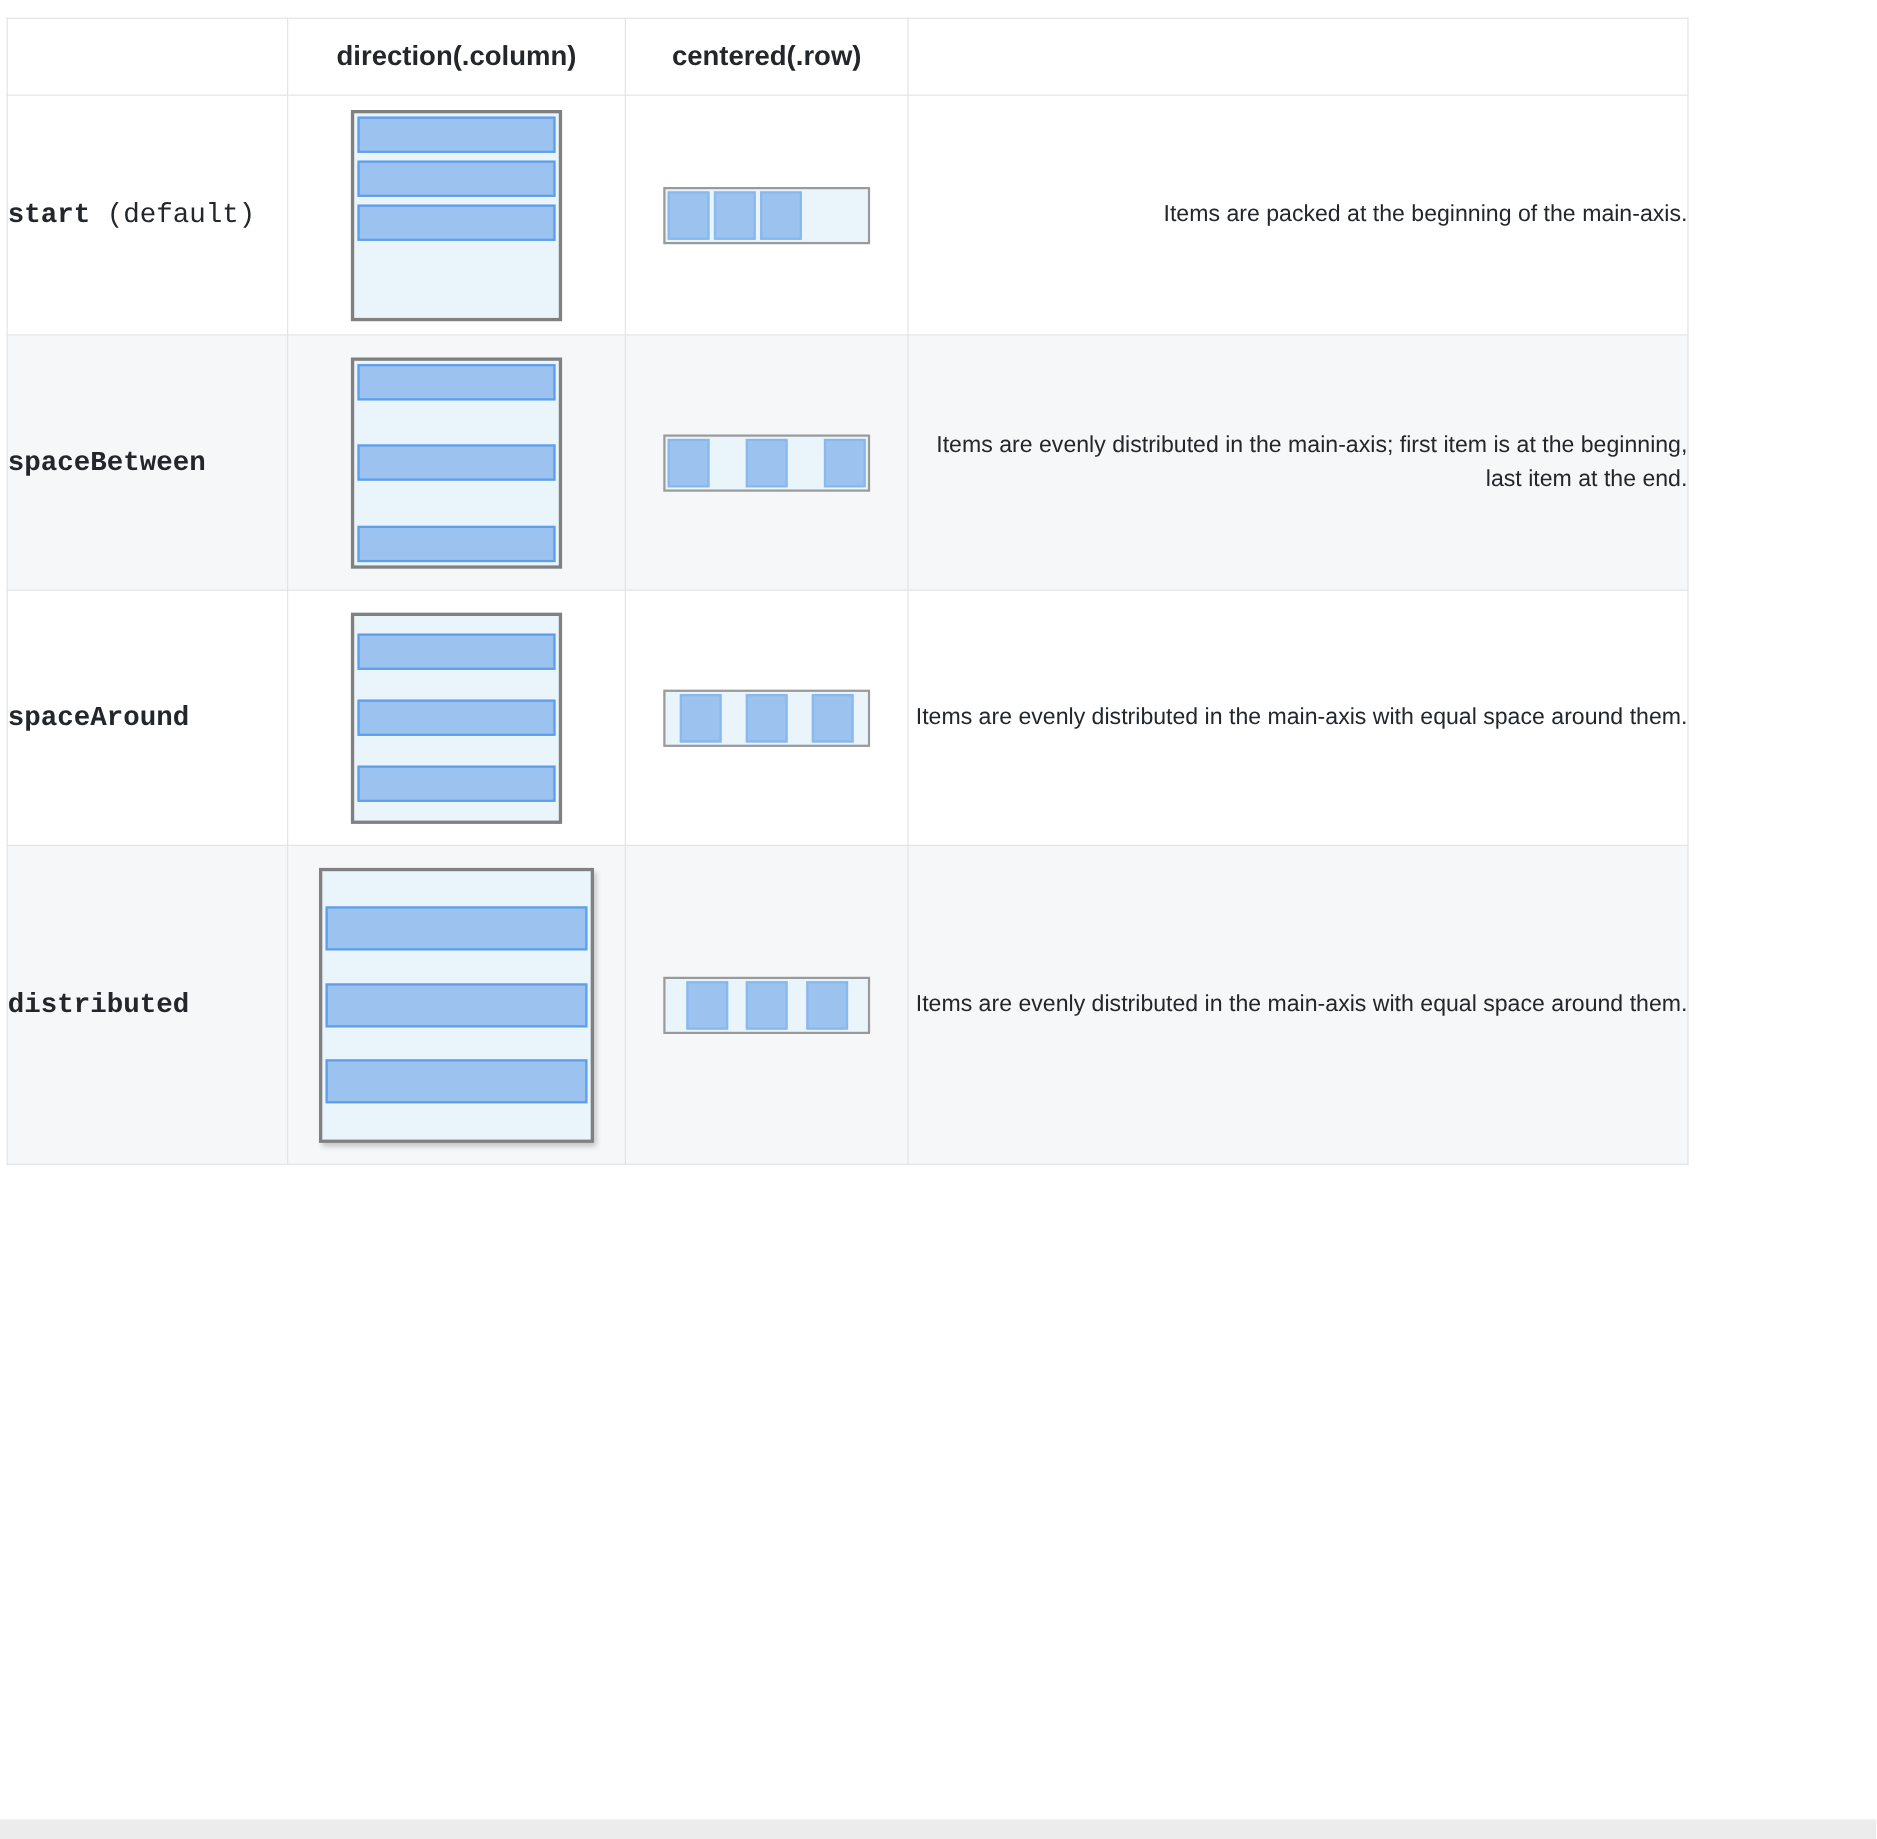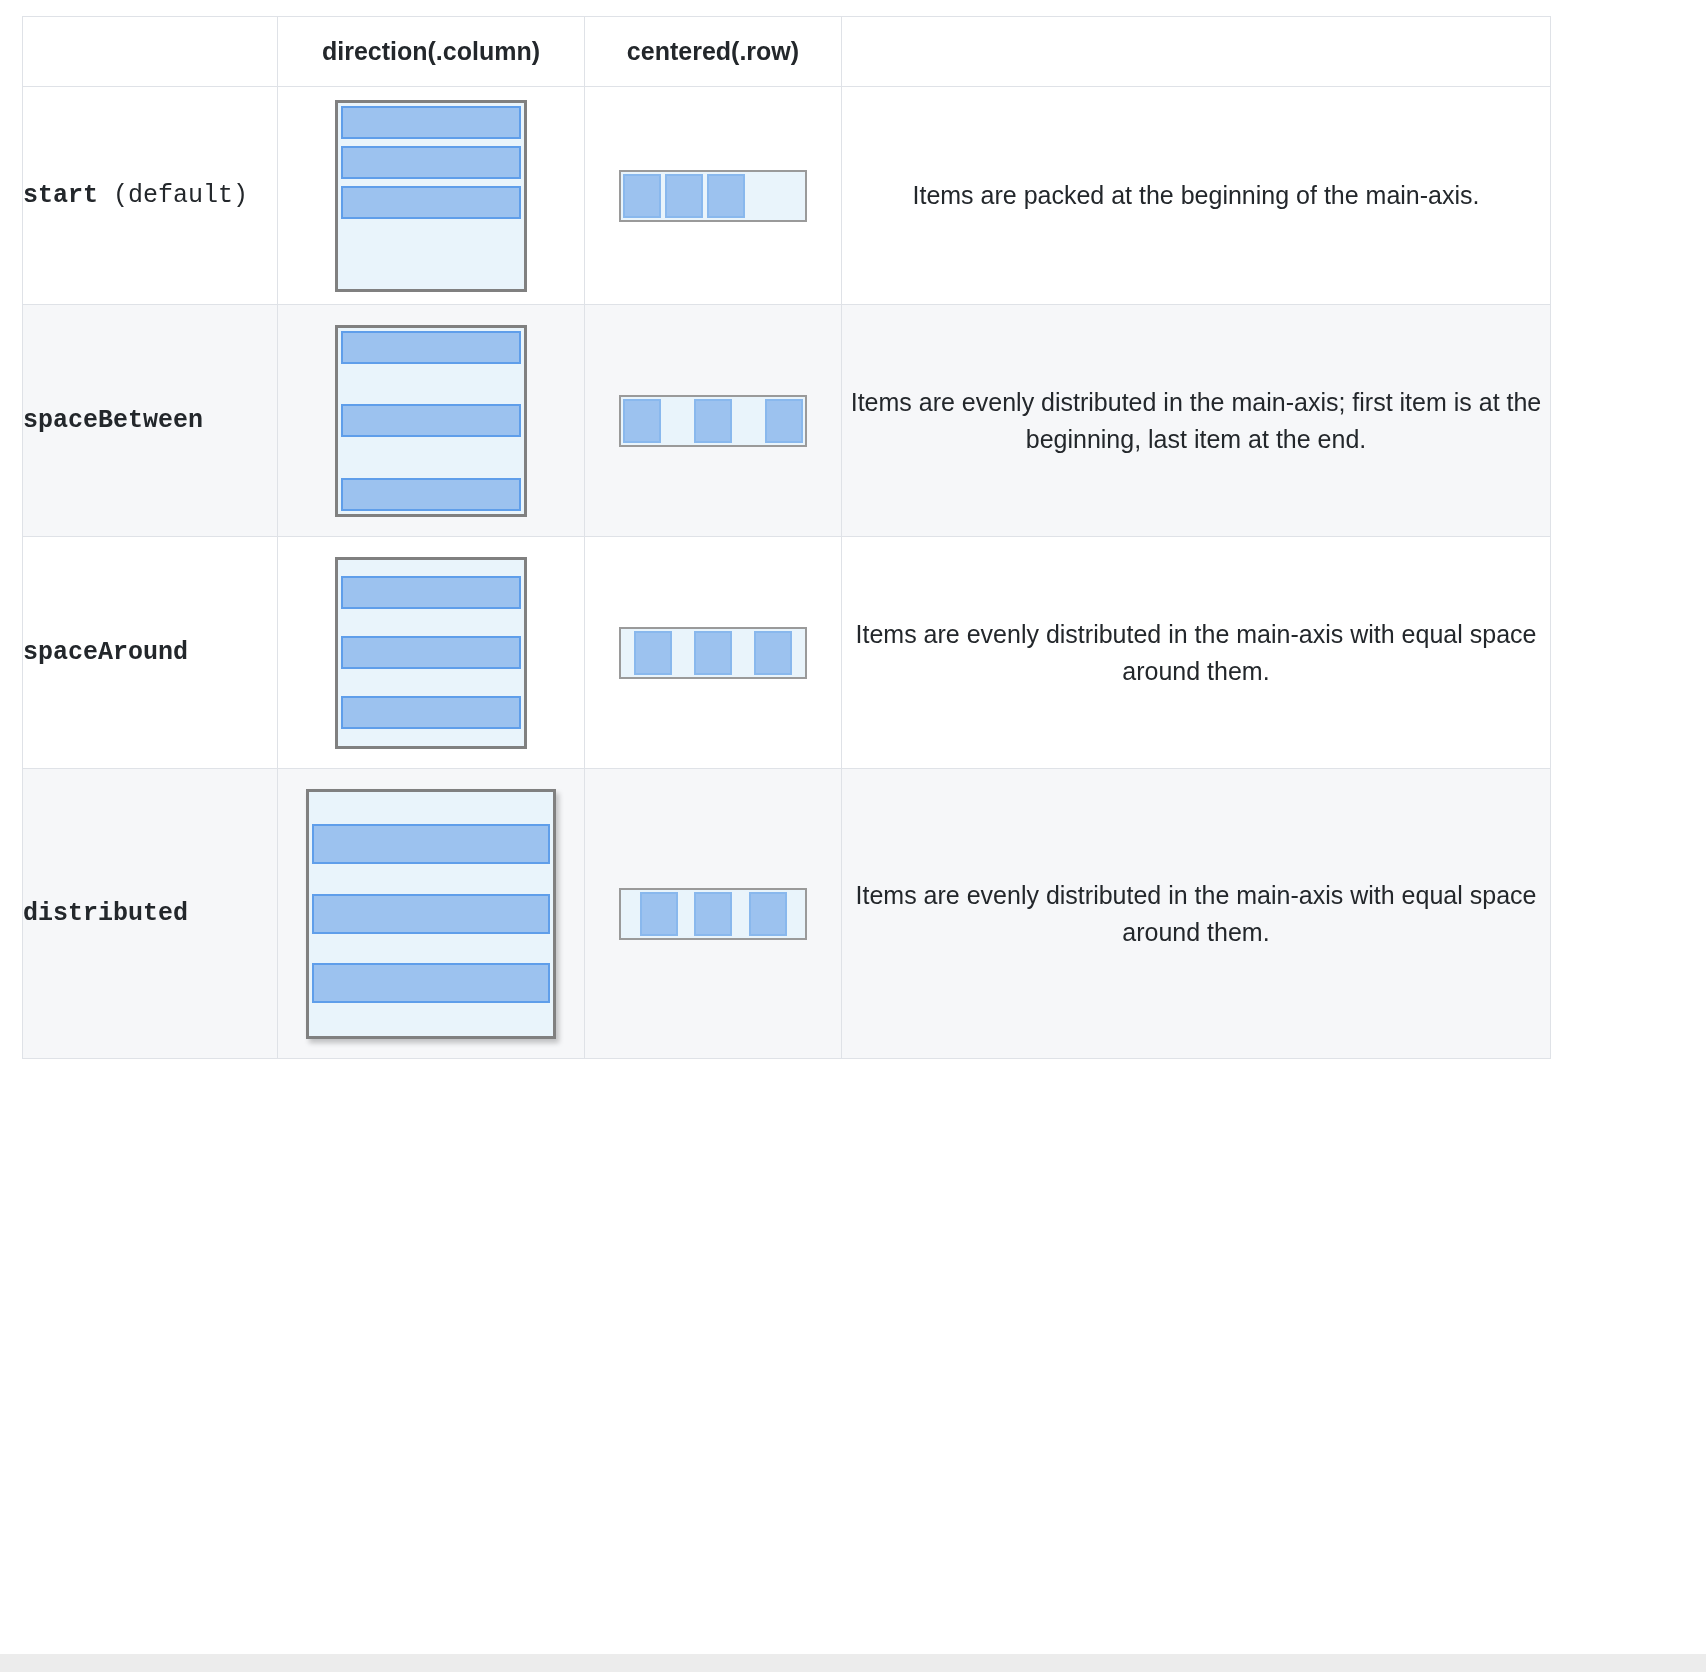--- a/index.html
+++ b/index.html
@@ -10,21 +10,21 @@
   }
   #page {
     width: 1706px;
     height: 1672px;
     position: relative;
     background: #ffffff;
     overflow: hidden;
   }
   table.flex-table {
     position: absolute;
-    left: 22px;
+    left: 6px;
     top: 16px;
     width: 1528px;
     border-collapse: collapse;
     table-layout: fixed;
     background: #ffffff;
   }
   table.flex-table td, table.flex-table th {
     border: 1px solid #dfe2e7;
     padding: 0;
     vertical-align: middle;
@@ -65,24 +65,24 @@
   }
   .diag-wrap {
     display: flex;
     align-items: center;
     justify-content: center;
     width: 100%;
   }
 
   td.desc-cell {
     padding: 14px 24px 14px 24px;
-    font-size: 25px;
+    font-size: 21px;
     line-height: 1.45;
     color: #23272b;
-    text-align: center;
+    text-align: right;
   }
 
   
   .colbox {
     width: 192px;
     border: 3px solid #808080;
     background: #e9f4fb;
     display: flex;
     flex-direction: column;
     padding: 3px;

